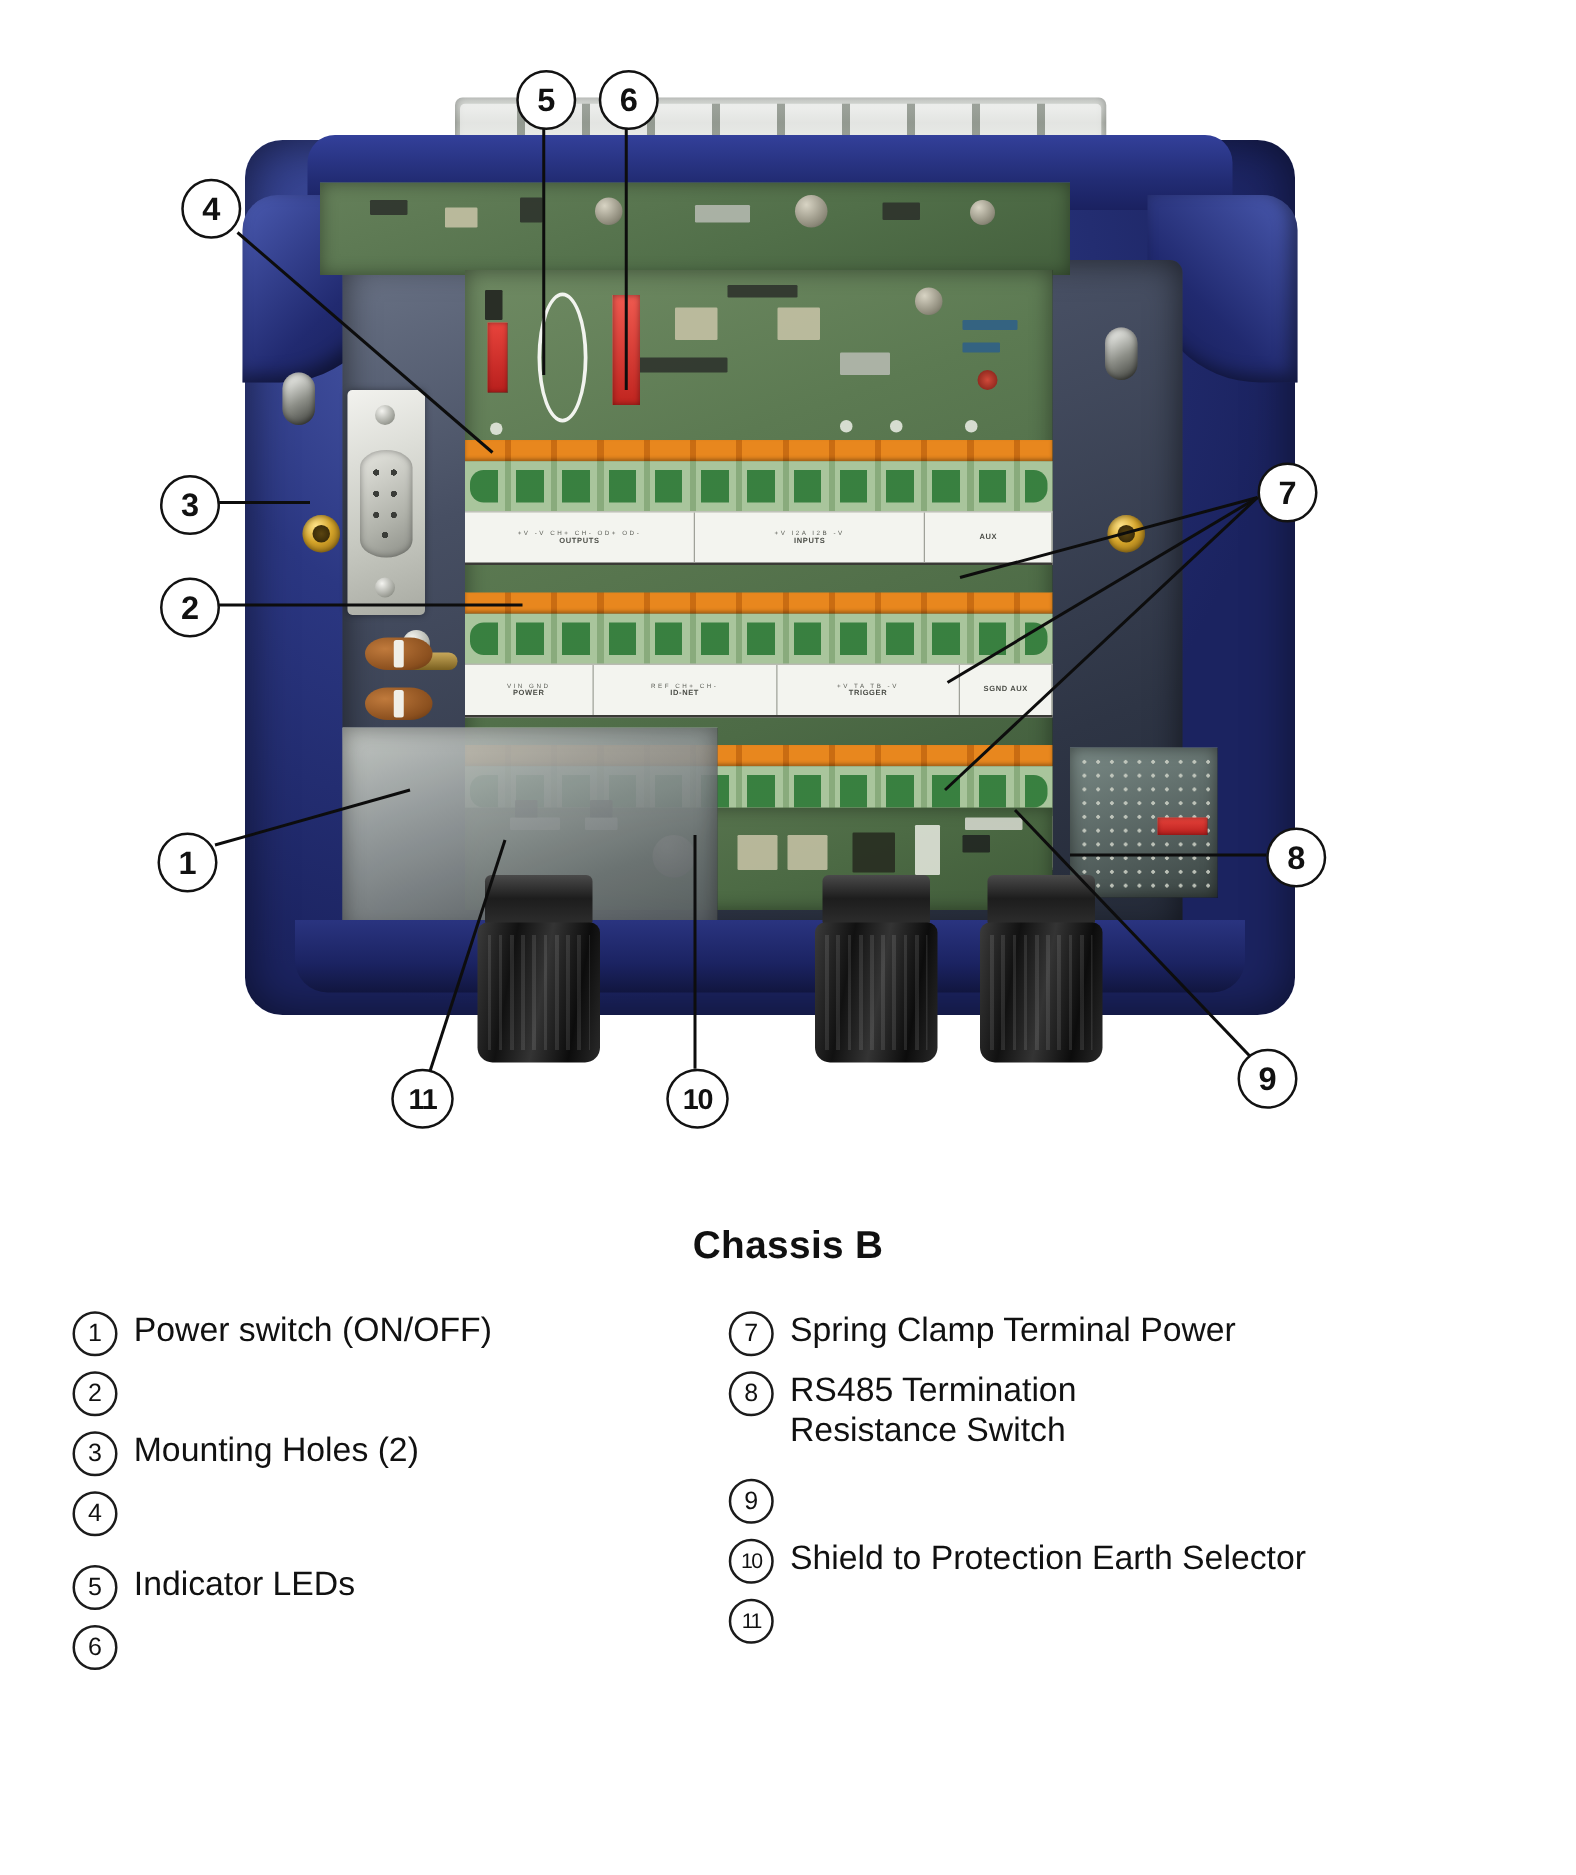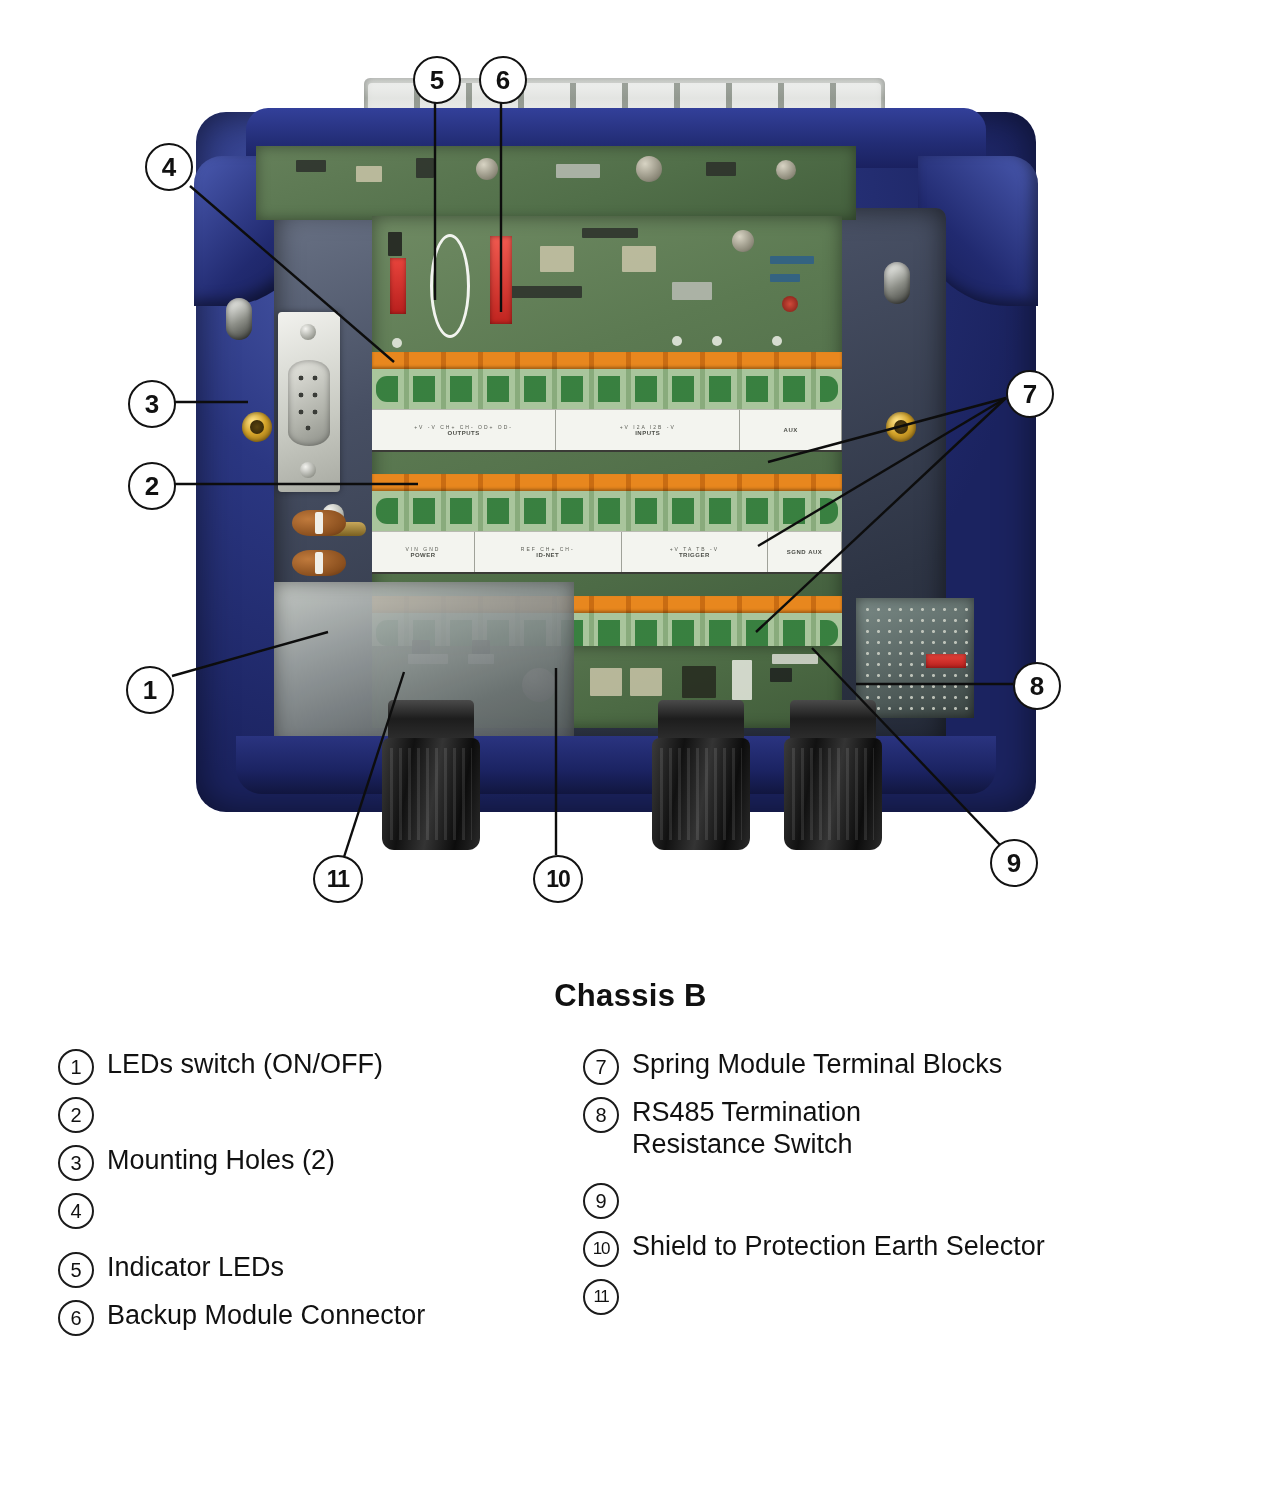--- a/index.html
+++ b/index.html
@@ -415,21 +415,21 @@
 </div>
 
 <div id="caption">Chassis B</div>
 
 <div id="legend">
   <div class="legend-col" id="legend-col-left">
     <div class="legend-row">
       <div class="lg-num">
           <span>1</span>
         </div>
-      <div class="lg-text">LEDs switch (ON/OFF)</div>
+      <div class="lg-text">Power switch (ON/OFF)</div>
     </div>
     <div class="legend-row">
       <div class="lg-num">
           <span>2</span>
         </div>
     </div>
     <div class="legend-row">
       <div class="lg-num">
           <span>3</span>
         </div>
@@ -443,30 +443,29 @@
     <div class="legend-row gap">
       <div class="lg-num">
           <span>5</span>
         </div>
       <div class="lg-text">Indicator LEDs</div>
     </div>
     <div class="legend-row">
       <div class="lg-num">
           <span>6</span>
         </div>
-      <div class="lg-text">Backup Module Connector</div>
     </div>
   </div>
 
   <div class="legend-col" id="legend-col-right">
     <div class="legend-row">
       <div class="lg-num">
           <span>7</span>
         </div>
-      <div class="lg-text">Spring Module Terminal Blocks</div>
+      <div class="lg-text">Spring Clamp Terminal Power</div>
     </div>
     <div class="legend-row">
       <div class="lg-num">
           <span>8</span>
         </div>
       <div class="lg-text" style="max-width:300px">RS485 Termination Resistance Switch</div>
     </div>
     <div class="legend-row gap">
       <div class="lg-num">
           <span>9</span>

